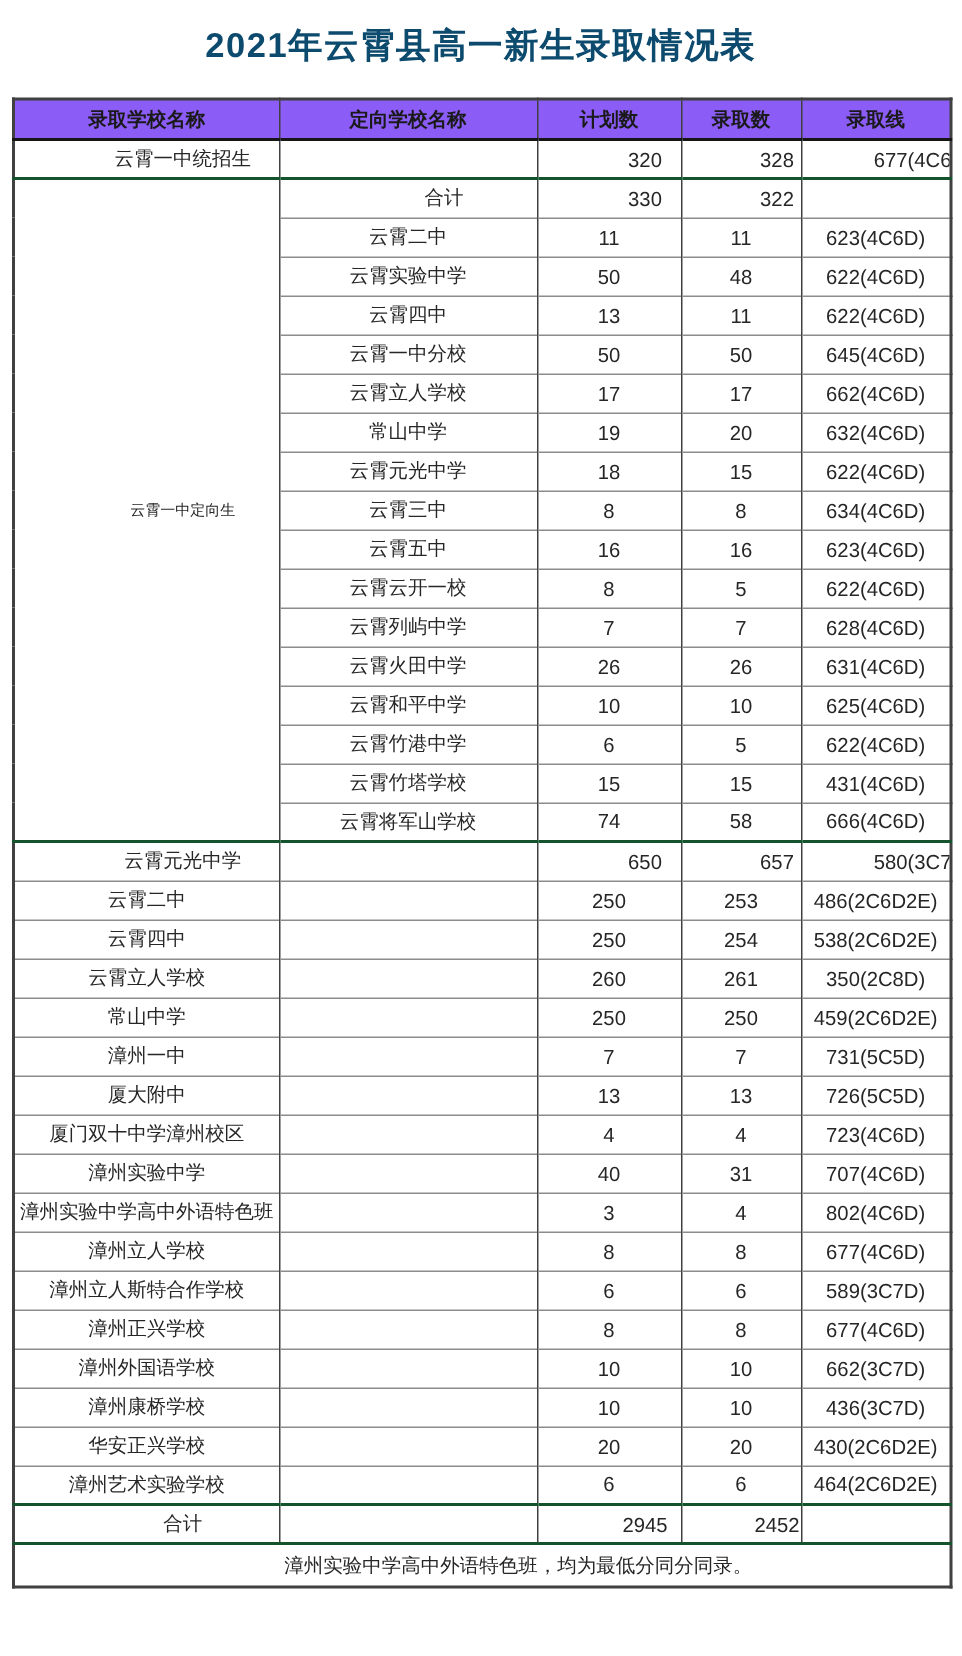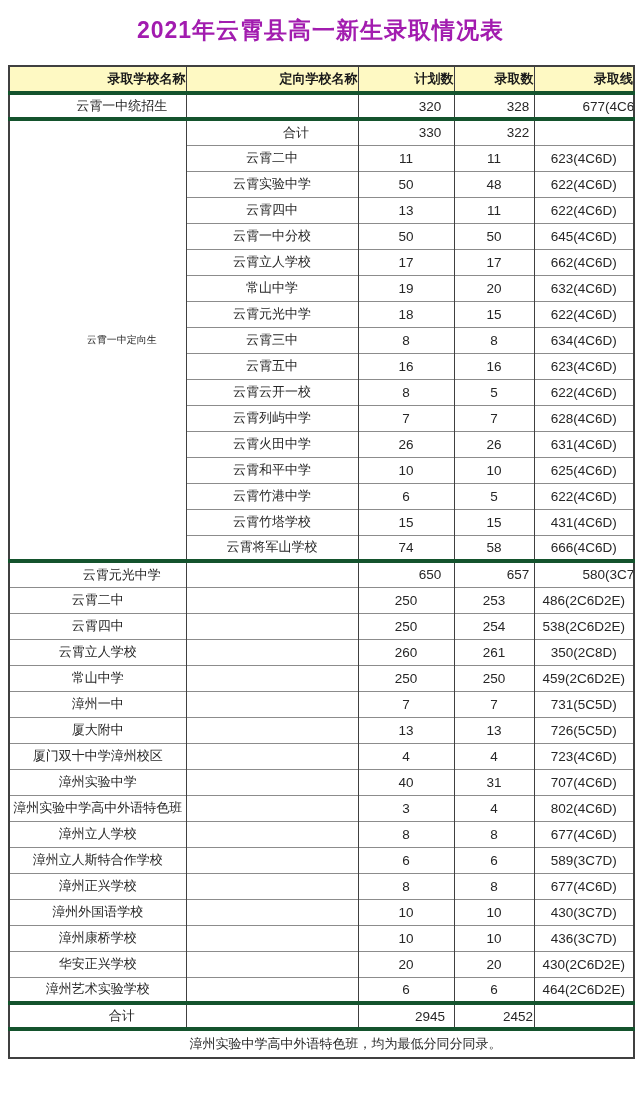--- a/index.html
+++ b/index.html
@@ -9,56 +9,56 @@
     font-family: "Liberation Sans", "DejaVu Sans", sans-serif;
     color: #1f1f1f;
     overflow: hidden;
   }
   .page-title {
     text-align: center;
     font-weight: bold;
     font-size: 23px;
     padding-top: 15px;
     letter-spacing: 1px;
-    color: #a21caf;
+    color: #0c4a6e;
   }
   table.admissions {
     border-collapse: collapse;
     table-layout: fixed;
     width: 625px;
     margin: 19px 0 0 8px;
     border: 2px solid #404040;
   }
   col.c1 { width: 177px; }
   col.c2 { width: 172px; }
   col.c3 { width: 96px; }
   col.c4 { width: 80px; }
   col.c5 { width: 100px; }
   th {
-    background: #fef9c3;
+    background: #8b5cf6;
     font-size: 13px;
     font-weight: bold;
     height: 27px;
-    text-align: right;
+    text-align: center;
     border-left: 1px solid #404040;
     border-bottom: 2px solid #161616;
     color: #1a1a1a;
   }
   td {
     font-size: 13px;
     height: 26px;
     text-align: center;
     vertical-align: middle;
     border-left: 1px solid #404040;
     border-top: 1px solid #8c8c8c;
     overflow: hidden;
     white-space: nowrap;
     color: #262626;
   }
-  tr.major > td { border-top: 4px solid #14532d; padding-left: 48px; }
+  tr.major > td { border-top: 2px solid #14532d; padding-left: 48px; }
   td.num { font-size: 13.5px; }
   td.merged { vertical-align: middle; font-size: 10px; }
   td.footnote-cell { height: 29px; }
 </style>
 </head>
 <body>
 
 <div class="page-title">2021年云霄县高一新生录取情况表</div>
 
 <table class="admissions">
@@ -278,21 +278,21 @@
         <td></td>
         <td class="num">8</td>
         <td class="num">8</td>
         <td class="num">677(4C6D)</td>
       </tr>
       <tr>
         <td>漳州外国语学校</td>
         <td></td>
         <td class="num">10</td>
         <td class="num">10</td>
-        <td class="num">430(3C7D)</td>
+        <td class="num">662(3C7D)</td>
       </tr>
       <tr>
         <td>漳州康桥学校</td>
         <td></td>
         <td class="num">10</td>
         <td class="num">10</td>
         <td class="num">436(3C7D)</td>
       </tr>
       <tr>
         <td>华安正兴学校</td>

